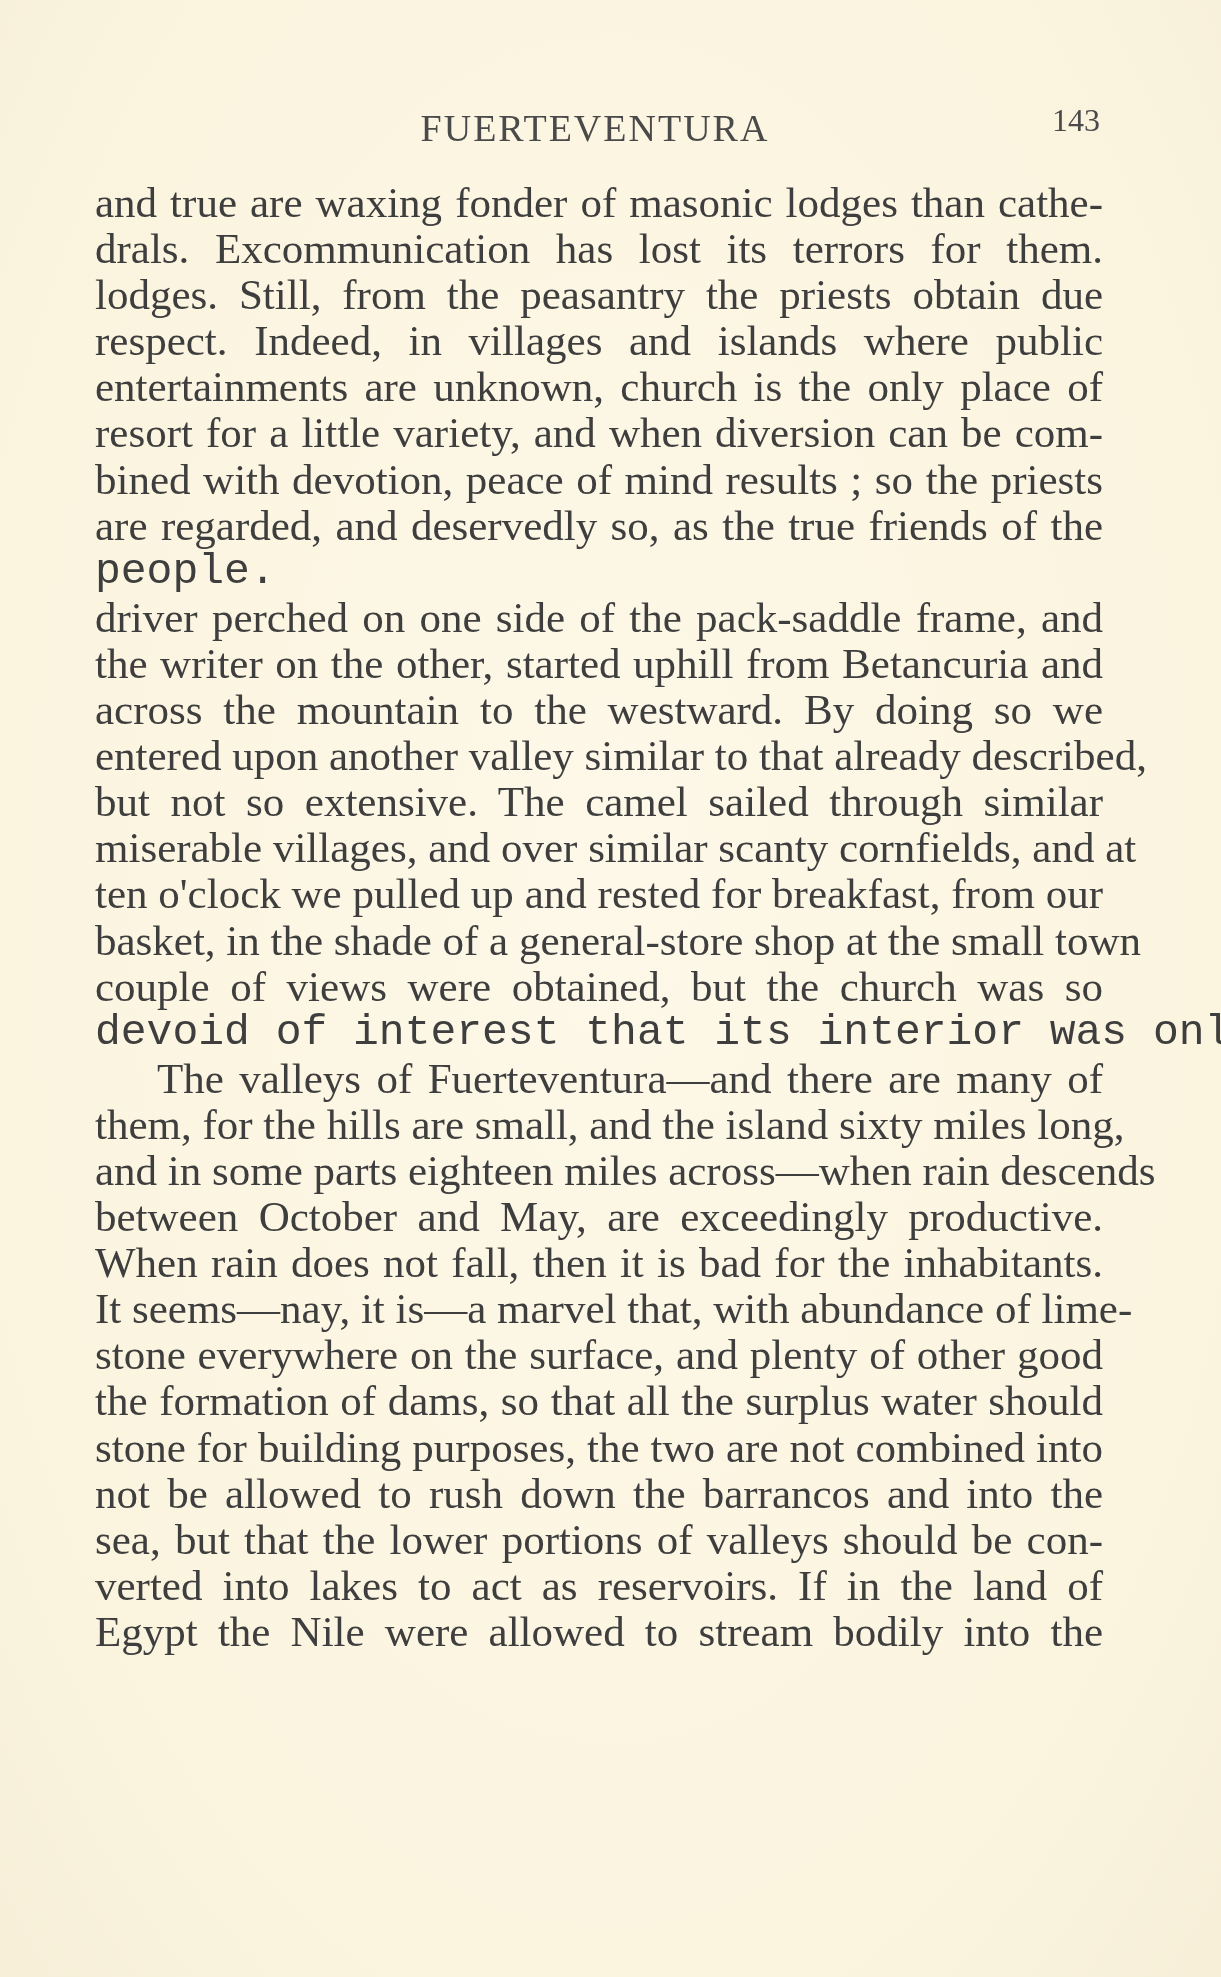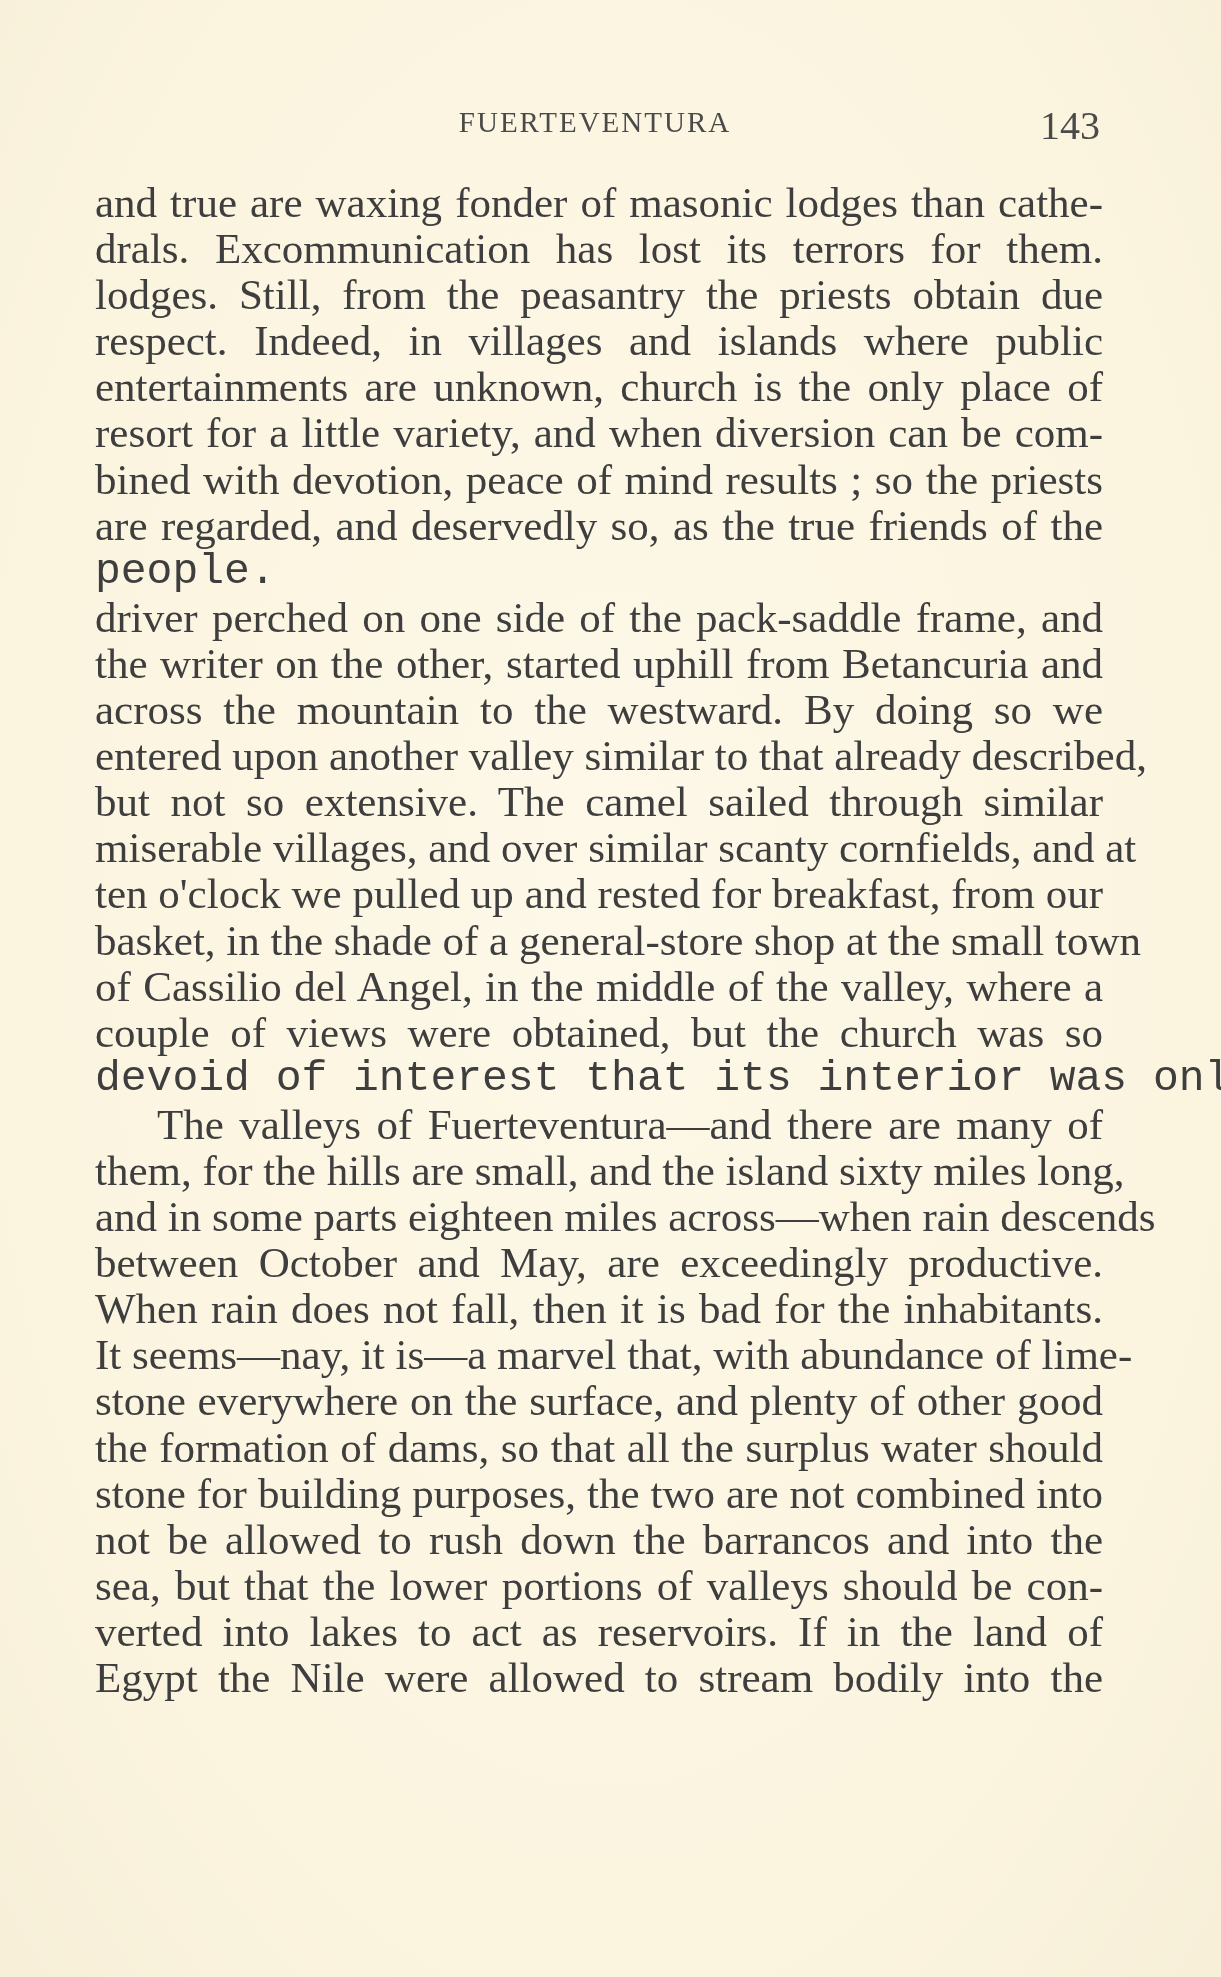--- a/index.html
+++ b/index.html
@@ -27,29 +27,29 @@
       width: 1000px;
       height: 50px;
       font-family: "Liberation Serif", serif;
       color: #4a4a4a;
     }
     .head-title {
       position: absolute;
       left: 0;
       right: 0;
       text-align: center;
-      font-size: 29px;
+      font-size: 38px;
       letter-spacing: 2px;
       top: 6px;
     }
     .page-number {
       position: absolute;
       right: -5px;
       top: 2px;
-      font-size: 40px;
+      font-size: 32px;
     }
     .body-text {
       position: absolute;
       top: 180px;
       left: 95px;
       width: 1008px;
       font-family: "Liberation Serif", serif;
       font-size: 43px;
       line-height: 46.1px;
       color: #3e3e3e;
@@ -89,21 +89,20 @@
     <span class="line">are regarded, and deservedly so, as the true friends of the</span>
     <span class="line last">people.</span>
     <span class="line">driver perched on one side of the pack-saddle frame, and</span>
     <span class="line">the writer on the other, started uphill from Betancuria and</span>
     <span class="line">across the mountain to the westward.  By doing so we</span>
     <span class="line">entered upon another valley similar to that already described,</span>
     <span class="line">but not so extensive.  The camel sailed through similar</span>
     <span class="line">miserable villages, and over similar scanty cornfields, and at</span>
     <span class="line">ten o'clock we pulled up and rested for breakfast, from our</span>
     <span class="line">basket, in the shade of a general-store shop at the small town</span>
-    <span class="line">of Cassilio del Angel, in the middle of the valley, where a</span>
     <span class="line">couple of views were obtained, but the church was so</span>
     <span class="line last">devoid of interest that its interior was only glanced at.</span>
     <span class="line indent">The valleys of Fuerteventura—and there are many of</span>
     <span class="line">them, for the hills are small, and the island sixty miles long,</span>
     <span class="line">and in some parts eighteen miles across—when rain descends</span>
     <span class="line">between October and May, are exceedingly productive.</span>
     <span class="line">When rain does not fall, then it is bad for the inhabitants.</span>
     <span class="line">It seems—nay, it is—a marvel that, with abundance of lime-</span>
     <span class="line">stone everywhere on the surface, and plenty of other good</span>
     <span class="line">the formation of dams, so that all the surplus water should</span>

